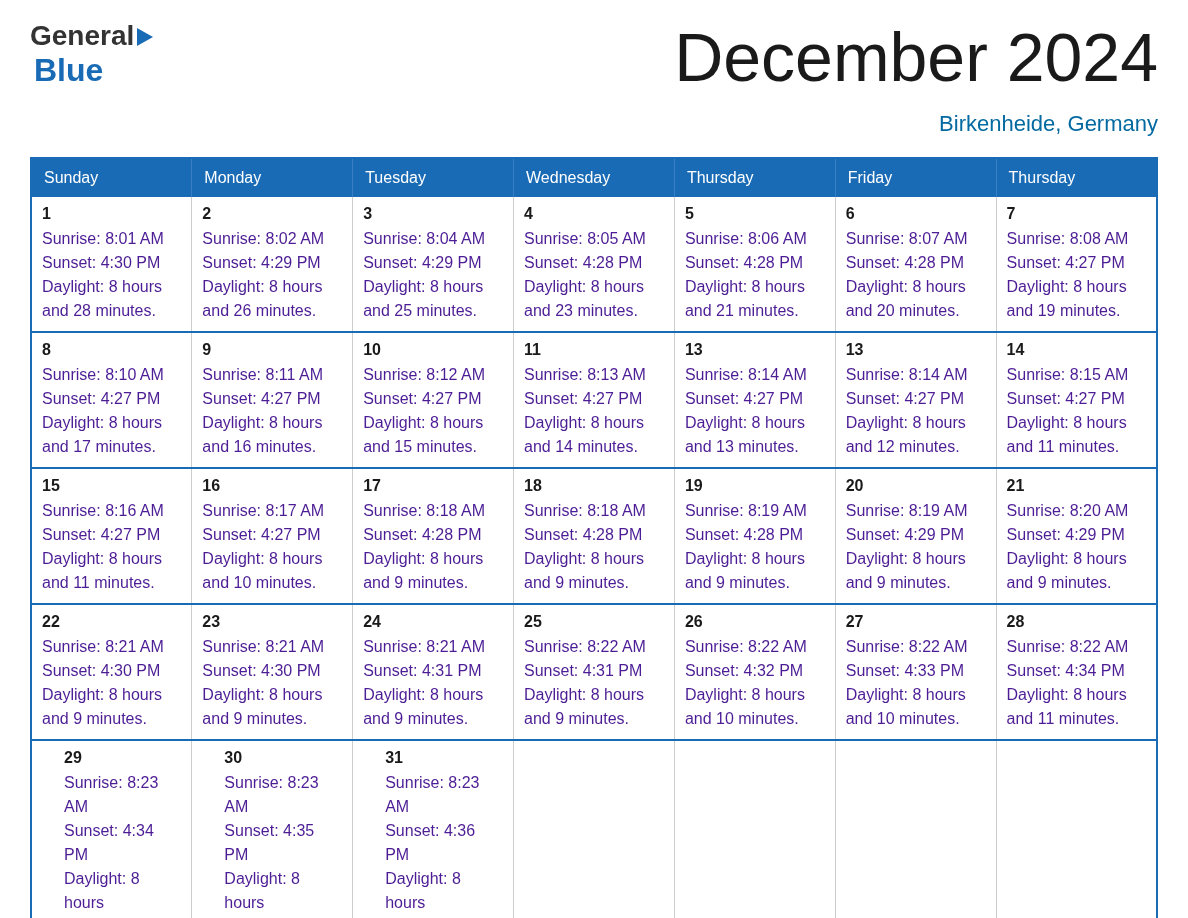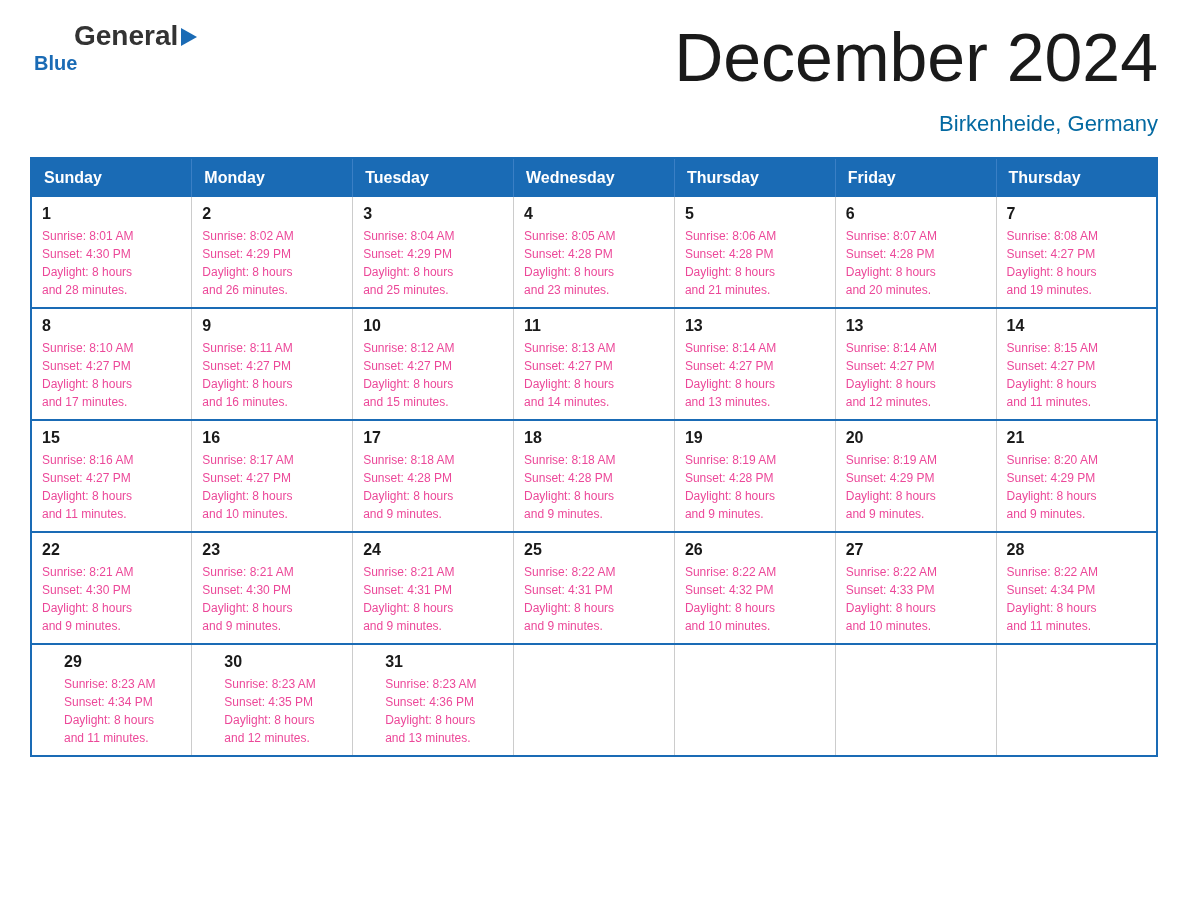--- a/index.html
+++ b/index.html
@@ -41,21 +41,21 @@
     }
     .calendar {
       width: 100%;
       border-collapse: collapse;
       border: 2px solid #1a6bb5;
     }
     .calendar th {
       background-color: #1a6bb5;
       color: #ffffff;
       font-size: 16px;
-      font-weight: bold;
+      font-weight: normal;
       padding: 10px 12px;
       text-align: left;
       border-right: 1px solid #3a7fc5;
     }
     .calendar th:last-child {
       border-right: none;
     }
     .calendar td {
       vertical-align: top;
       padding: 8px 10px;
@@ -74,39 +74,39 @@
       padding-left: 32px;
     }
     .day-number {
       font-size: 16px;
       font-weight: bold;
       color: #1a1a1a;
       display: block;
       margin-bottom: 4px;
     }
     .day-info {
-      font-size: 12px;
-      color: #ec4899;
+      font-size: 16px;
+      color: #4c1d95;
       line-height: 1.5;
     }
     .empty-cell {
       background: #ffffff;
     }
   </style>
 </head>
 <body>
 
 <div class="header">
   <div class="logo">
     <div class="logo-line1">
-      <span style="font-size:28px;font-weight:bold;color:#333;margin-left:44px;">General</span>
+      <span style="font-size:28px;font-weight:bold;color:#333;">General</span>
       <span style="display:inline-block;width:0;height:0;border-top:9px solid transparent;border-bottom:9px solid transparent;border-left:16px solid #1a6bb5;margin-left:3px;margin-top:2px;"></span>
     </div>
     <div>
-      <span style="font-size:20px;font-weight:bold;color:#1a6bb5;margin-left:4px;">Blue</span>
+      <span style="font-size:32px;font-weight:bold;color:#1a6bb5;margin-left:4px;">Blue</span>
     </div>
   </div>
   <div class="title-block">
     <div class="month-title">December 2024</div>
     <div class="location">Birkenheide, Germany</div>
   </div>
 </div>
 
 <table class="calendar">
   <thead>

